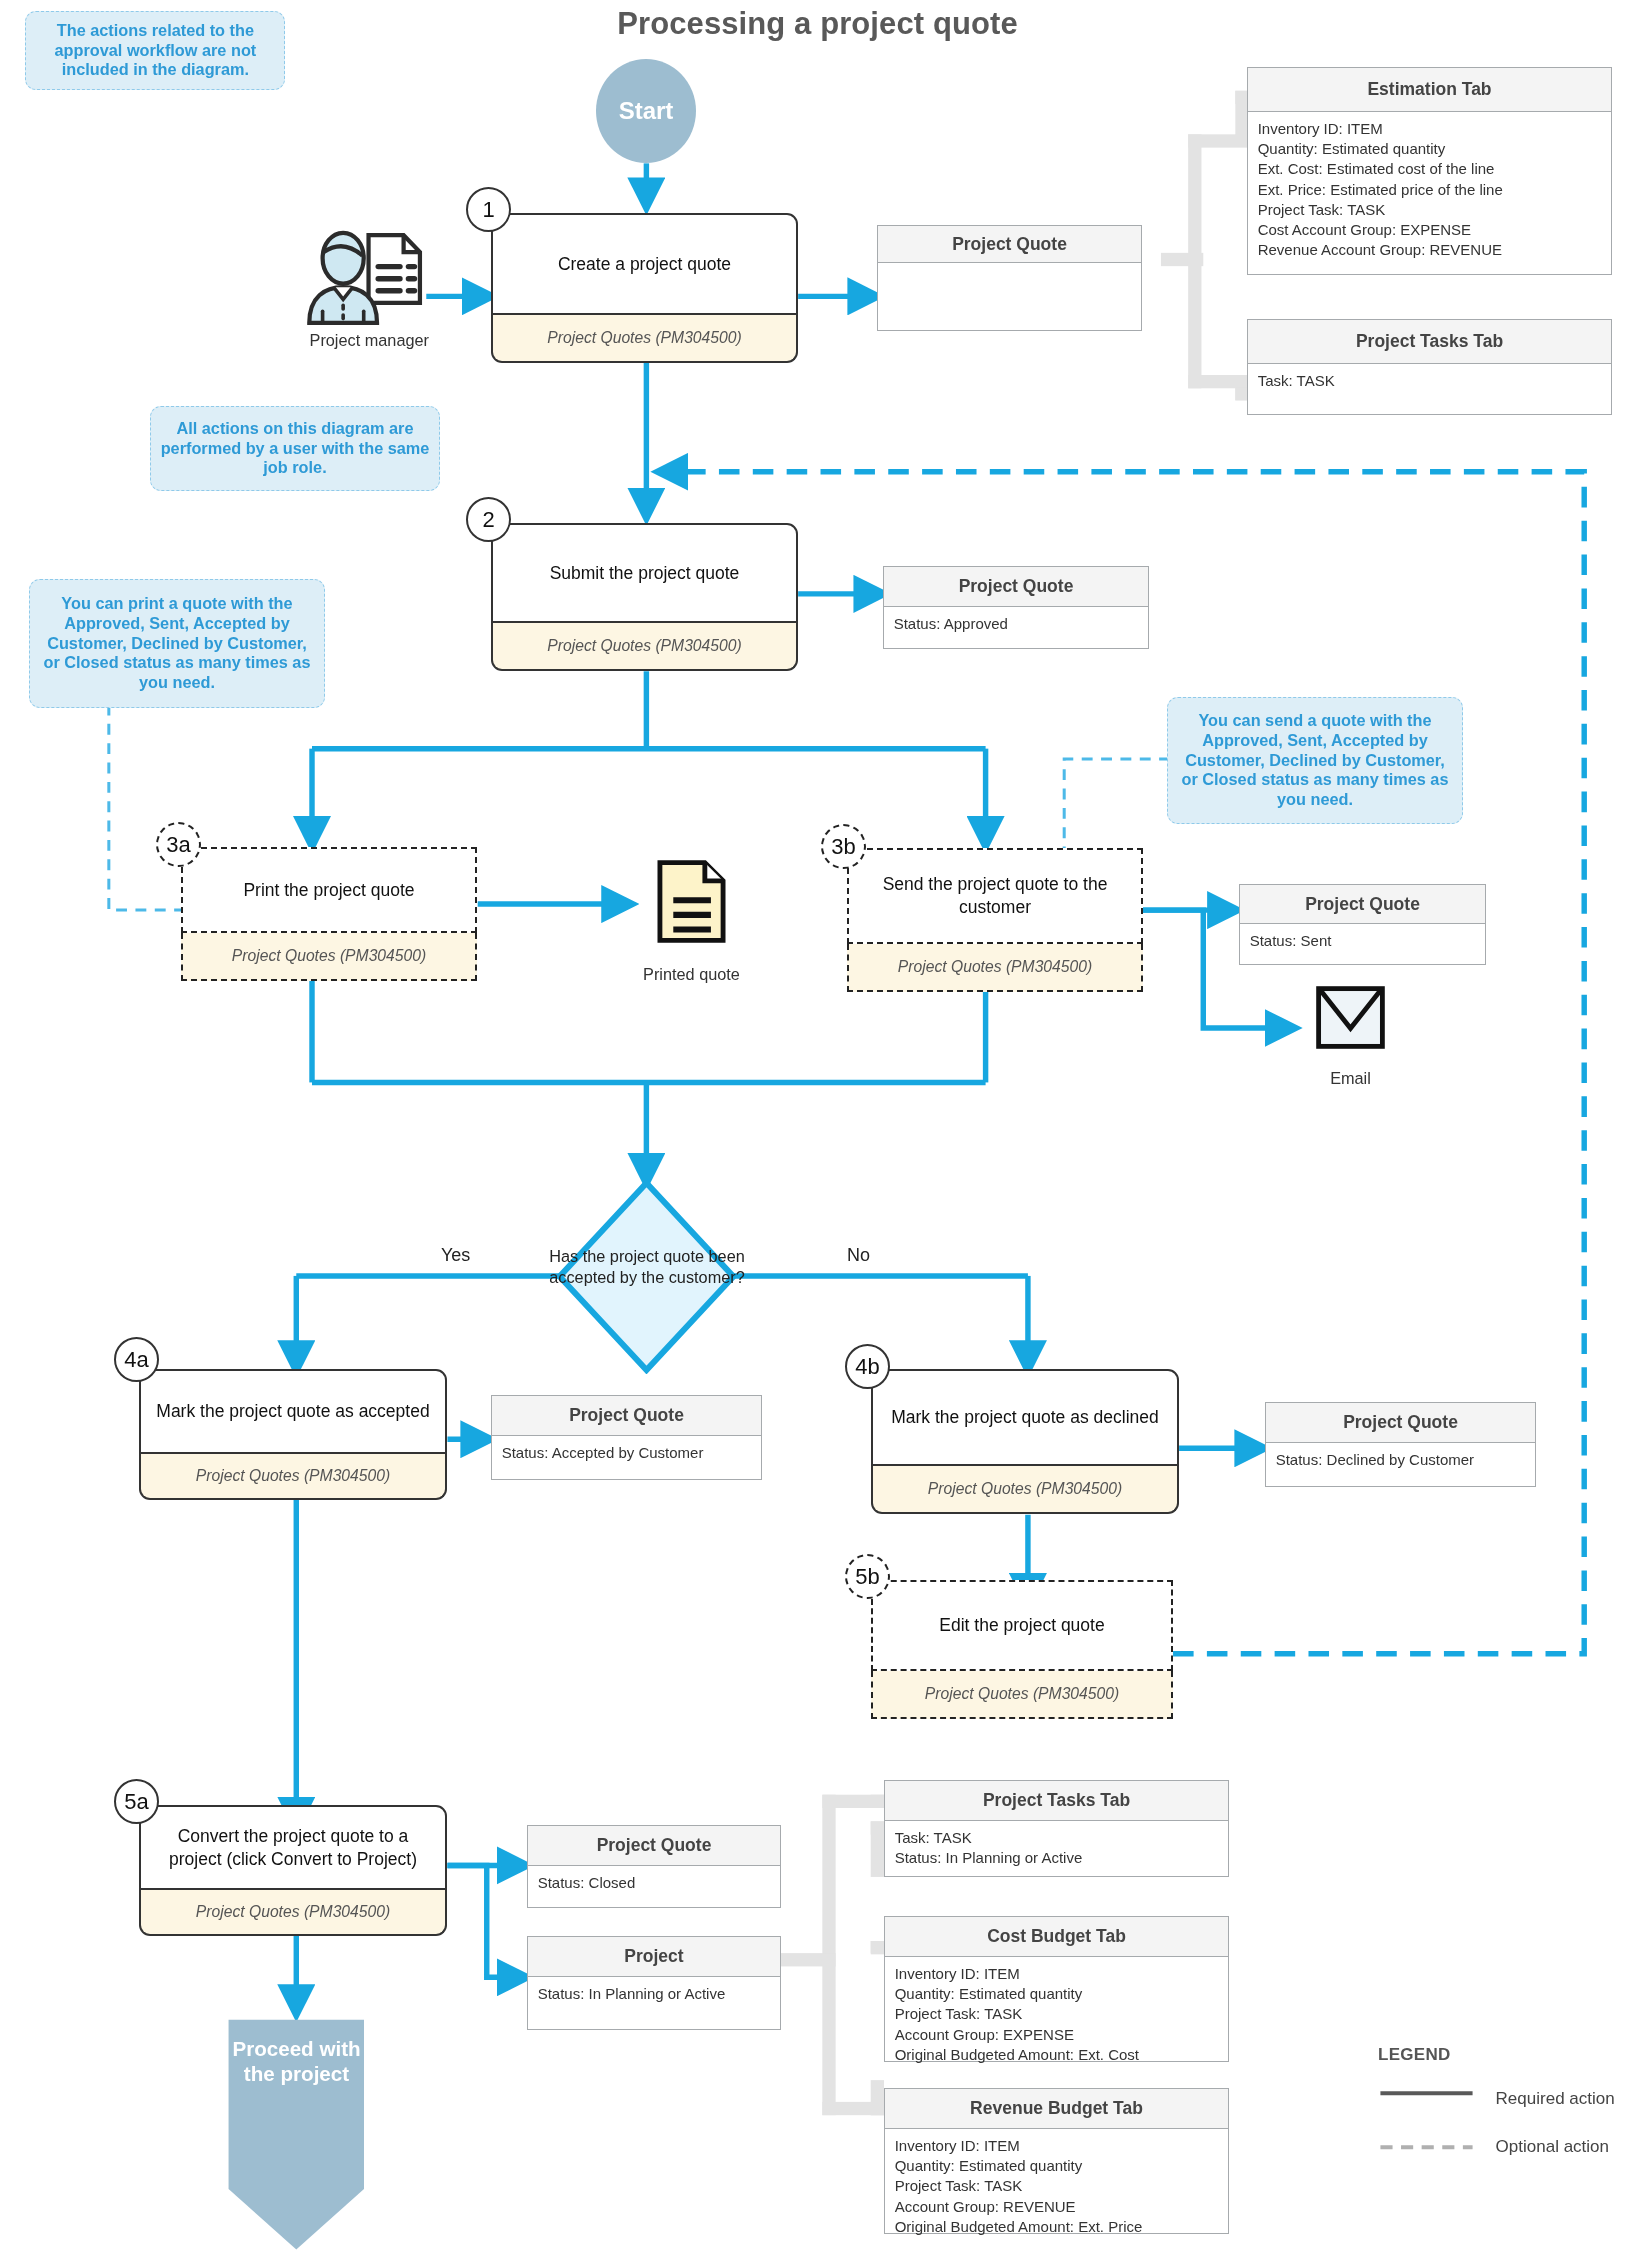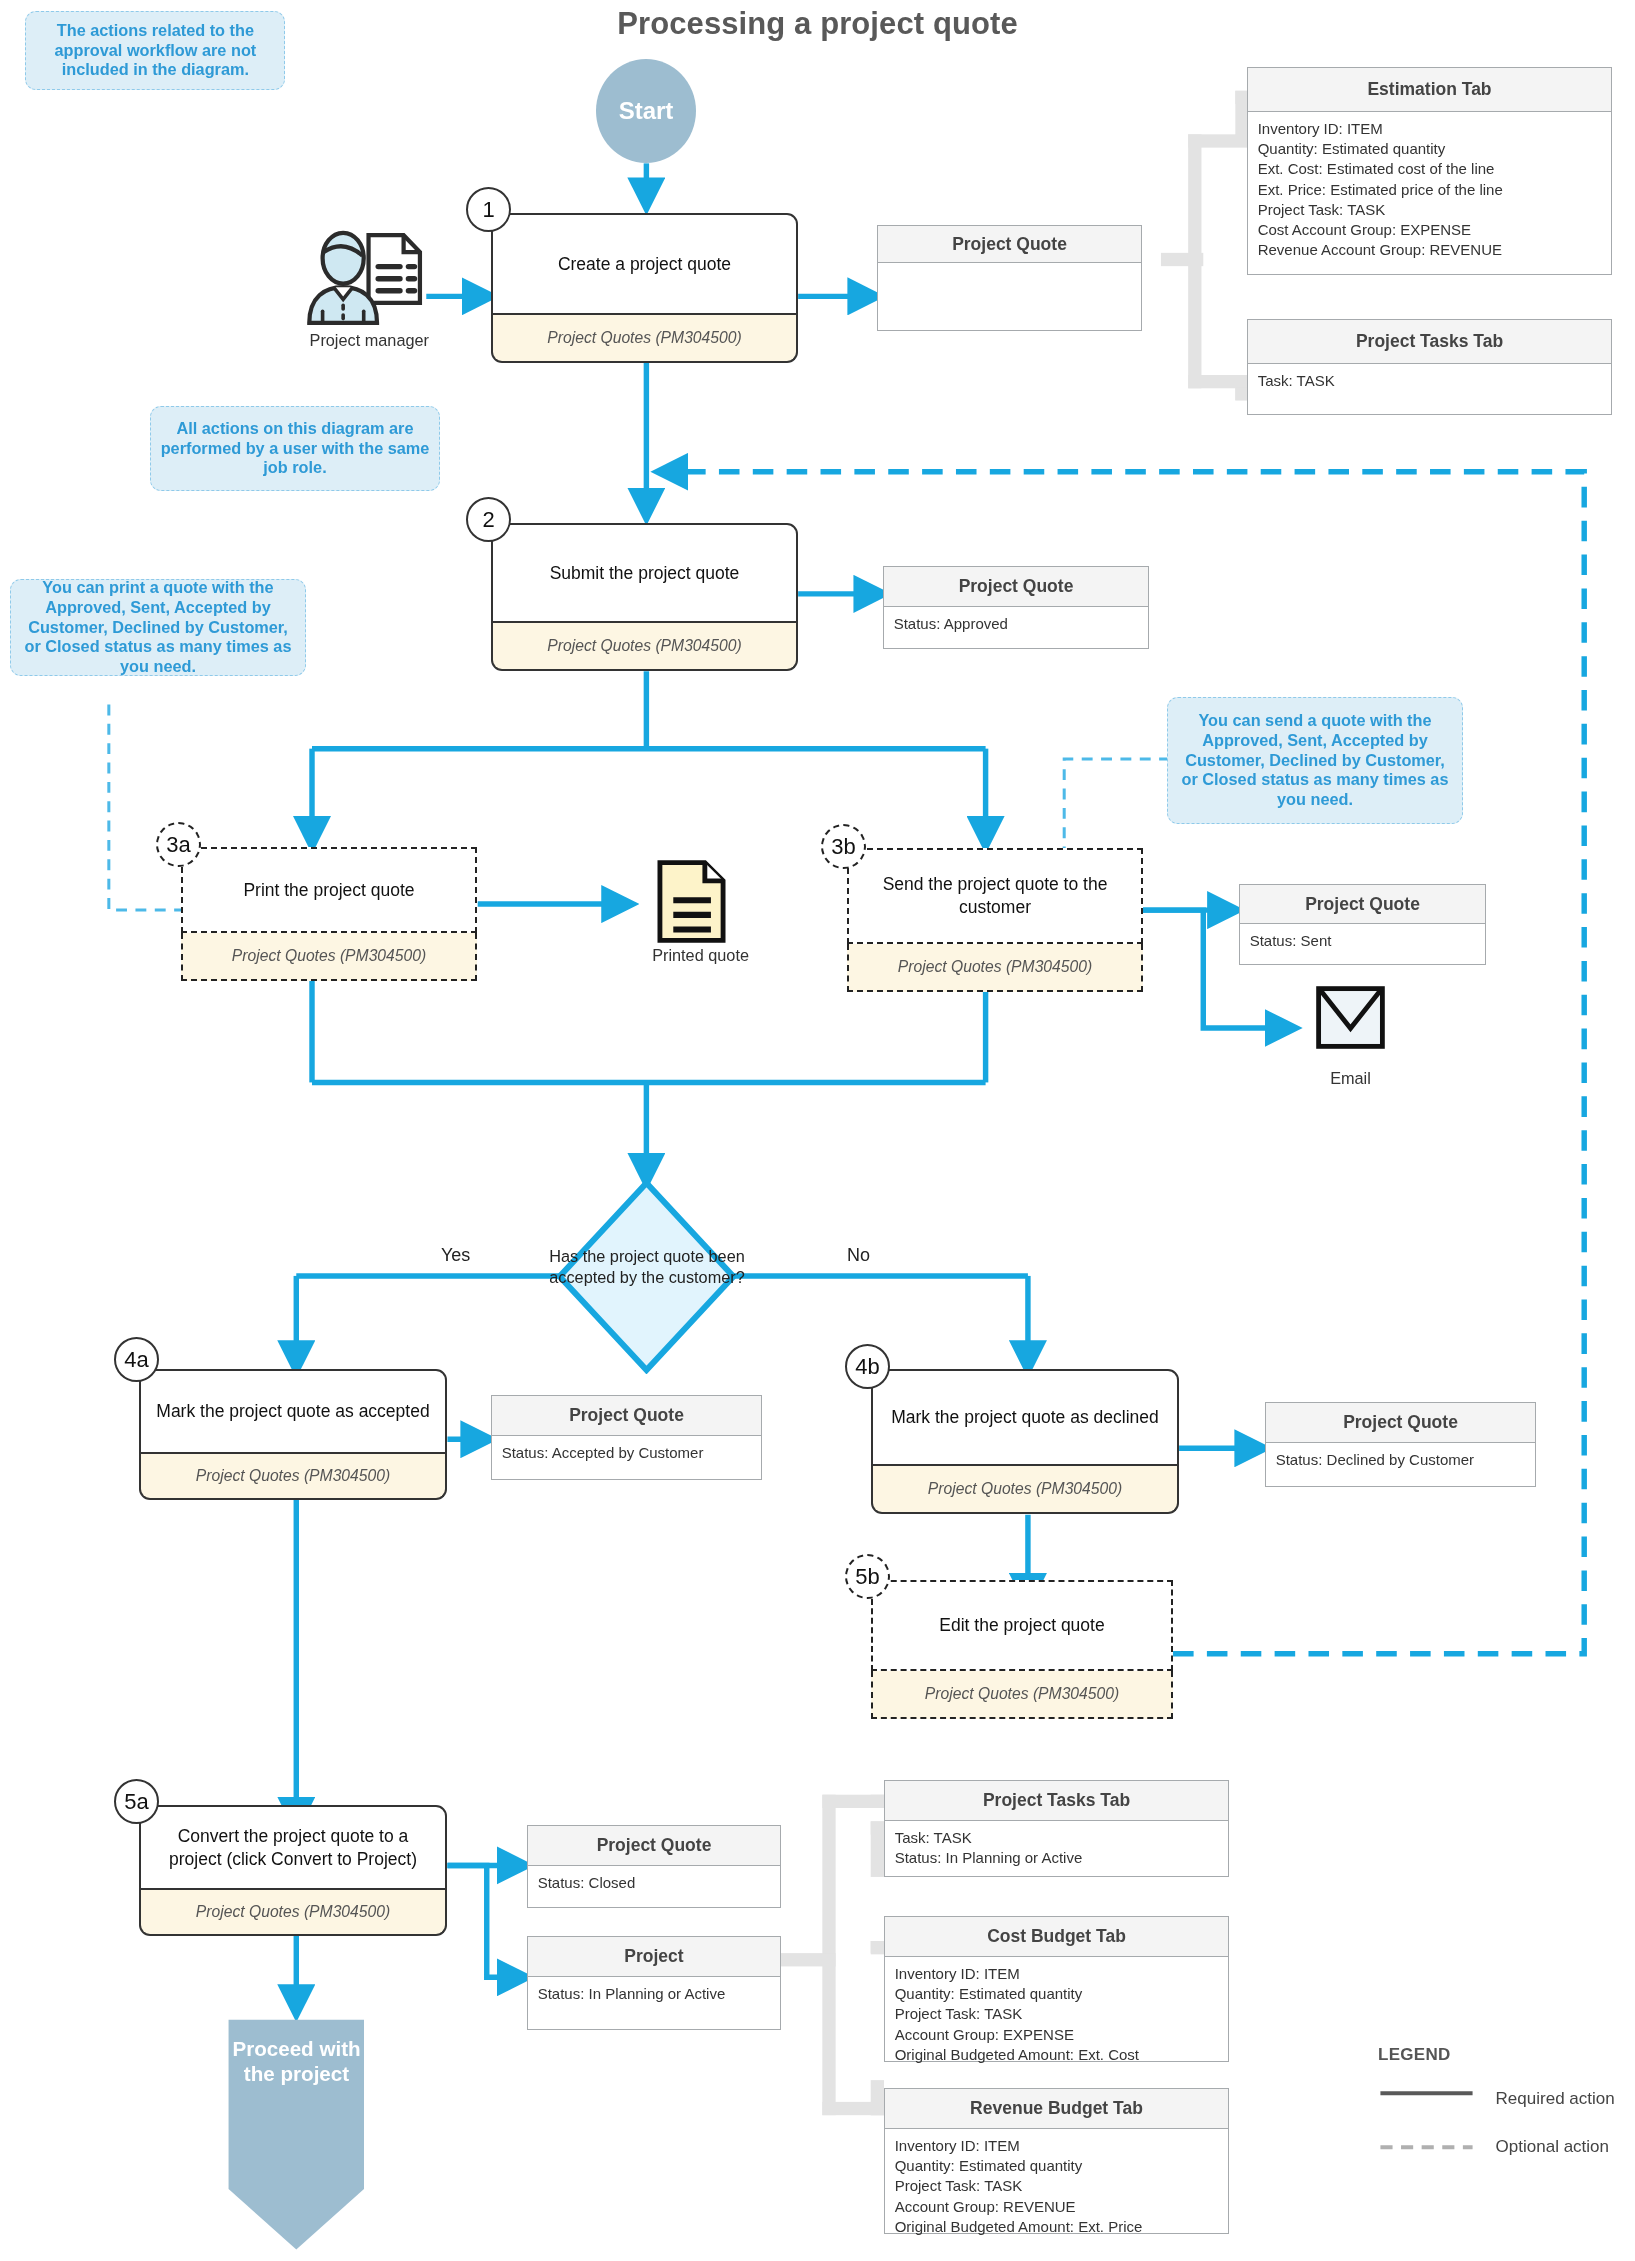--- a/index.html
+++ b/index.html
@@ -174,21 +174,21 @@
 
     <g>
       <path d="M378,3340 L602,3340 L602,3620 L490,3720 L378,3620 Z" fill="#9dbdd0"></path>
     </g>
   </svg>
 
   <div class="abs note" style="left:25.4px;top:11px;width:260px;height:79px;">The actions related to the approval workflow are not included in the diagram.</div>
 
   <div class="abs note" style="left:150px;top:406px;width:290px;height:85px;">All actions on this diagram are performed by a user with the same job role.</div>
 
-  <div class="abs note" style="left:10px;top:579px;width:296px;height:97px;">You can print a quote with the Approved, Sent, Accepted by Customer, Declined by Customer, or Closed status as many times as you need.</div>
+  <div class="abs note" style="left:29px;top:579px;width:296px;height:129px;">You can print a quote with the Approved, Sent, Accepted by Customer, Declined by Customer, or Closed status as many times as you need.</div>
 
   <div class="abs note" style="left:1167px;top:697px;width:296px;height:127px;">You can send a quote with the Approved, Sent, Accepted by Customer, Declined by Customer, or Closed status as many times as you need.</div>
 
   <div class="abs title">Processing a project quote</div>
 
   <div class="abs startnode" style="left:596px;top:59px;width:100px;height:104px;">
     <span>Start</span>
   </div>
 
   <div class="abs" style="left:296px;top:229px;width:133px;height:139px;">
@@ -241,21 +241,21 @@
   <div class="abs" style="left:634px;top:859px;width:115px;height:121px;">
     <svg width="73" height="85" viewBox="0 0 120 140" style="display:block;margin:0 auto;">
       <path d="M8,6 L82,6 L112,36 L112,134 L8,134 Z" fill="#fdf3c9" stroke="#111" stroke-width="8"></path>
       <path d="M82,6 L82,36 L112,36" fill="#fff" stroke="#111" stroke-width="8"></path>
       <g stroke="#111" stroke-width="10" stroke-linecap="butt">
         <line x1="30" y1="68" x2="92" y2="68"></line>
         <line x1="30" y1="92" x2="92" y2="92"></line>
         <line x1="30" y1="116" x2="92" y2="116"></line>
       </g>
     </svg>
-    <div class="smalllbl" style="margin-top:2px;text-align:right;">Printed quote</div>
+    <div class="smalllbl" style="margin-top:21px;">Printed quote</div>
   </div>
 
   <div class="abs bubble dashed" style="left:821px;top:824px;width:45px;height:45px;">3b</div>
   <div class="abs action opt" style="left:847px;top:848px;width:296px;height:144px;">
     <div class="body" style="height:96px;">Send the project quote to the customer</div>
     <div class="scr" style="height:48px;">Project Quotes (PM304500)</div>
   </div>
 
   <div class="abs" style="left:1293px;top:985px;width:115px;height:109px;">
     <svg width="71" height="65" viewBox="0 0 118 108" style="display:block;margin:0 auto;">

